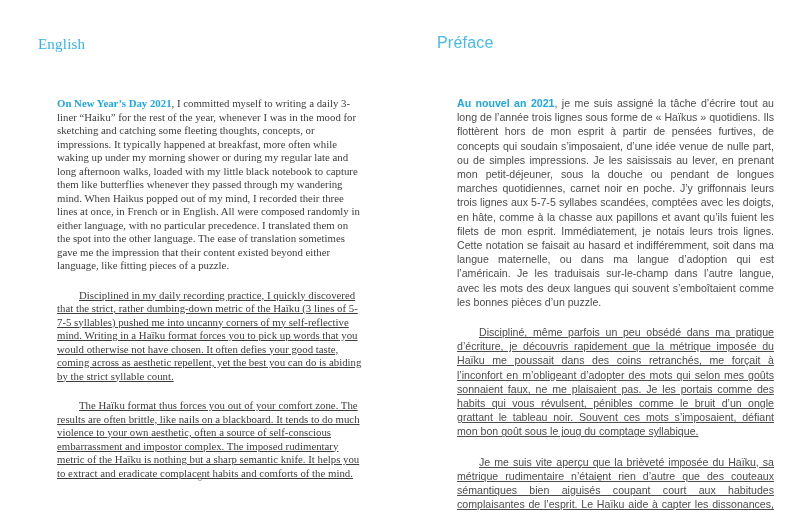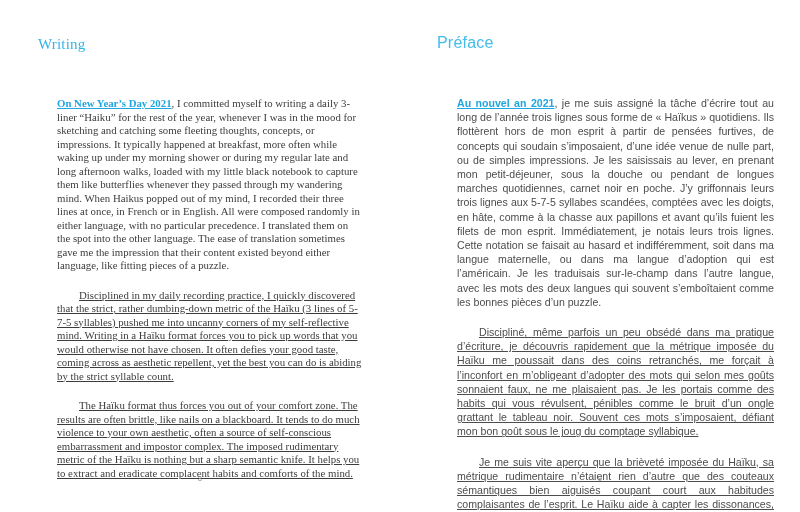--- a/index.html
+++ b/index.html
@@ -79,41 +79,40 @@
   .body p + p {
     margin-top: 16px;
     text-decoration: underline;
   }
   .body p.indent {
     text-indent: 22px;
   }
   .lead {
     font-weight: 700;
     color: #1ea7e0;
-    text-decoration: underline;
   }
 
   .pagenum {
     position: absolute;
     bottom: 30px;
     left: 0;
     width: 100%;
     text-align: center;
     font-family: "Liberation Sans", "DejaVu Sans", sans-serif;
     font-size: 7px;
     color: #8d8d8d;
   }
 </style>
 </head>
 <body>
 
 <div class="spread">
 
   <section class="page left" lang="en">
-    <h1 class="page-title">Writing</h1>
+    <h1 class="page-title">English</h1>
     <div class="body">
       <p><span class="lead">On New Year’s Day 2021</span><span>, I committed myself to writing a daily 3-liner “Haiku” for the rest of the year, whenever I was in the mood for sketching and catching some fleeting thoughts, concepts, or impressions. It typically happened at breakfast, more often while waking up under my morning shower or during my regular late and long afternoon walks, loaded with my little black notebook to capture them like butterflies whenever they passed through my wandering mind. When Haikus popped out of my mind, I recorded their three lines at once, in French or in English. All were composed randomly in either language, with no particular precedence. I translated them on the spot into the other language. The ease of translation sometimes gave me the impression that their content existed beyond either language, like fitting pieces of a puzzle.</span></p>
       <p class="indent">Disciplined in my daily recording practice, I quickly discovered that the strict, rather dumbing-down metric of the Haïku (3 lines of 5-7-5 syllables) pushed me into uncanny corners of my self-reflective mind. Writing in a Haïku format forces you to pick up words that you would otherwise not have chosen. It often defies your good taste, coming across as aesthetic repellent, yet the best you can do is abiding by the strict syllable count.</p>
       <p class="indent">The Haïku format thus forces you out of your comfort zone. The results are often brittle, like nails on a blackboard. It tends to do much violence to your own aesthetic, often a source of self-conscious embarrassment and impostor complex. The imposed rudimentary metric of the Haïku is nothing but a sharp semantic knife. It helps you to extract and eradicate complacent habits and comforts of the mind.</p>
     </div>
     <div class="pagenum">8</div>
   </section>
 
   <section class="page right" lang="fr">
     <h1 class="page-title">Préface</h1>

